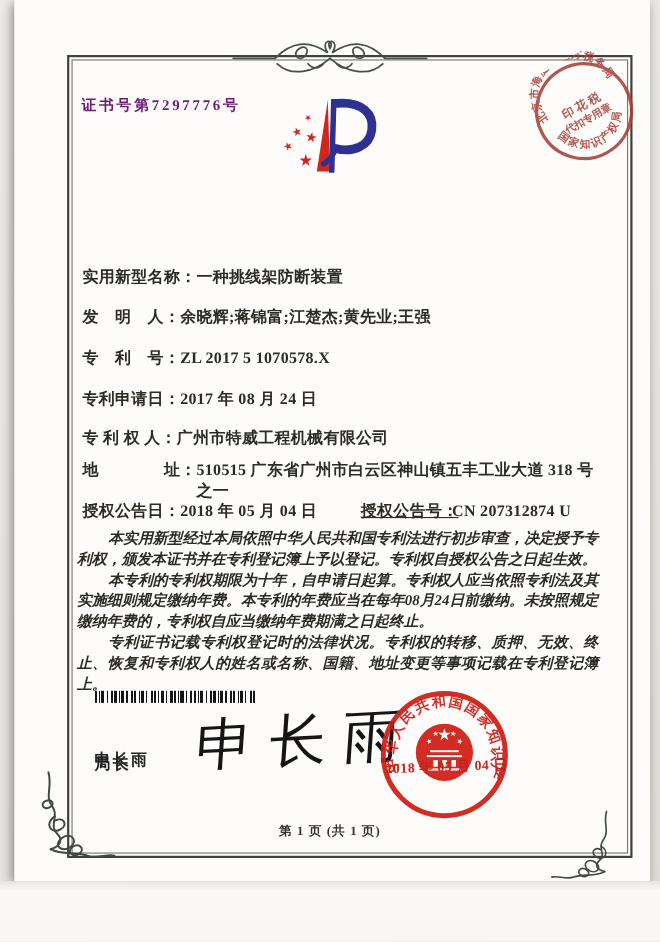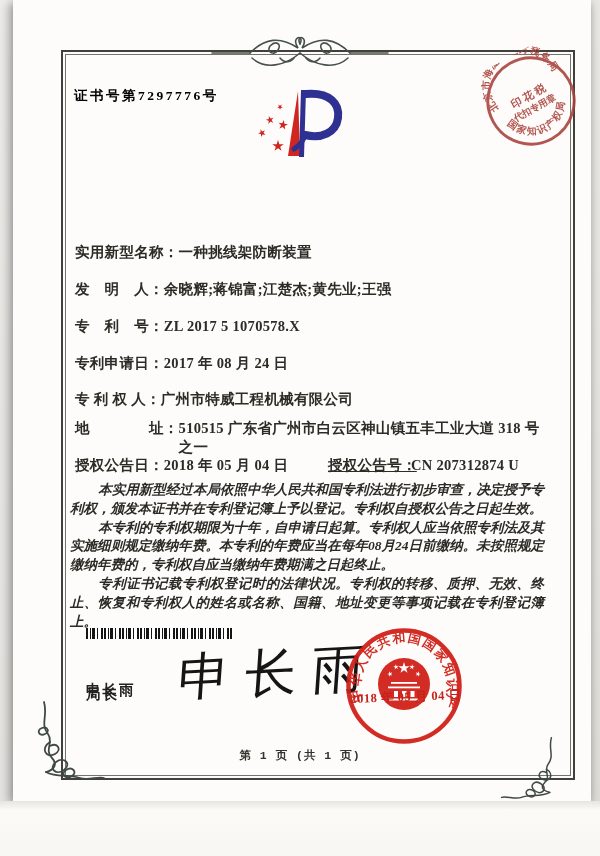--- a/index.html
+++ b/index.html
@@ -6,21 +6,21 @@
     background:linear-gradient(135deg,#eeedea 0%,#e6e4e0 60%,#dddbd6 100%);
     font-family:"Liberation Serif","DejaVu Serif",serif;}
   .stage{position:absolute;left:0;top:0;width:600px;height:856px;}
   .paper{position:absolute;left:13px;top:0;width:578px;height:801px;
     background:#fdfcfa;box-shadow:-5px 3px 10px rgba(0,0,0,.22),0 3px 8px rgba(0,0,0,.25);}
   .frame-outer{position:absolute;left:48px;top:50px;width:510px;height:726px;
     border:2px solid #41413b;}
   .frame-inner{position:absolute;left:2px;top:2px;right:2px;bottom:2px;
     border:1px solid #74746b;}
   .certno{position:absolute;left:74px;top:87px;font-size:13.5px;font-weight:700;
-    letter-spacing:2.5px;color:#000000;}
+    letter-spacing:2.5px;color:#701a75;}
   .logo{position:absolute;left:248px;top:80px;width:104px;height:90px;}
   .title{position:absolute;left:0;top:172px;width:600px;text-align:center;
     font-size:30px;font-weight:700;letter-spacing:7px;color:#1e1e1a;}
   .field-row{position:absolute;left:75px;width:482px;font-size:14.5px;
     font-weight:600;color:#2c2c26;letter-spacing:.3px;line-height:19px;}
   .r1{top:243px}.r2{top:280px}.r3{top:317px}.r4{top:354px}.r5{top:390px}
   .r6{top:419px}.r7{top:456px}
   .addr-val{display:inline-block;width:362px;vertical-align:top;}
   .lbl2{position:absolute;left:253px;text-decoration:underline;}
   .val2{position:absolute;left:336px;}
@@ -36,21 +36,21 @@
   .director-name{position:absolute;left:86px;top:681px;font-size:14.5px;font-weight:700;
     color:#222;font-family:"Liberation Sans","DejaVu Sans",sans-serif;letter-spacing:2px;}
   .autograph{position:absolute;left:178px;top:638px;width:220px;font-size:52px;
     color:#151515;letter-spacing:15px;transform:rotate(-3deg) skewX(-7deg);
     font-weight:400;}
   .seal{position:absolute;left:344px;top:626px;width:120px;height:120px;opacity:.93;}
   .seal-date{position:absolute;left:336px;top:689px;width:140px;text-align:center;
     color:#c4231b;font-size:12.5px;font-weight:700;letter-spacing:.5px;
     transform:rotate(-2deg);}
   .pageinfo{position:absolute;left:0;top:748px;width:600px;text-align:center;
-    font-size:11.5px;font-weight:600;color:#33332d;letter-spacing:1px;font-family:Liberation Mono, monospace;}
+    font-size:11.5px;font-weight:600;color:#33332d;letter-spacing:1px;}
   .orn-top{position:absolute;left:210px;top:28px;width:180px;height:50px;}
   .orn-bl{position:absolute;left:36px;top:700px;width:70px;height:82px;}
   .orn-br{position:absolute;left:498px;top:736px;width:62px;height:68px;transform:scaleX(-1);}
   .stamp{position:absolute;left:482px;top:52px;width:98px;height:98px;
     transform:rotate(-29deg);opacity:.88;}
   .footer{position:absolute;left:0;top:801px;width:600px;height:55px;
     background:linear-gradient(#e7e5e1,#fbfaf7 9px,#f7f6f3);}
 </style>
 </head>
 <body>

